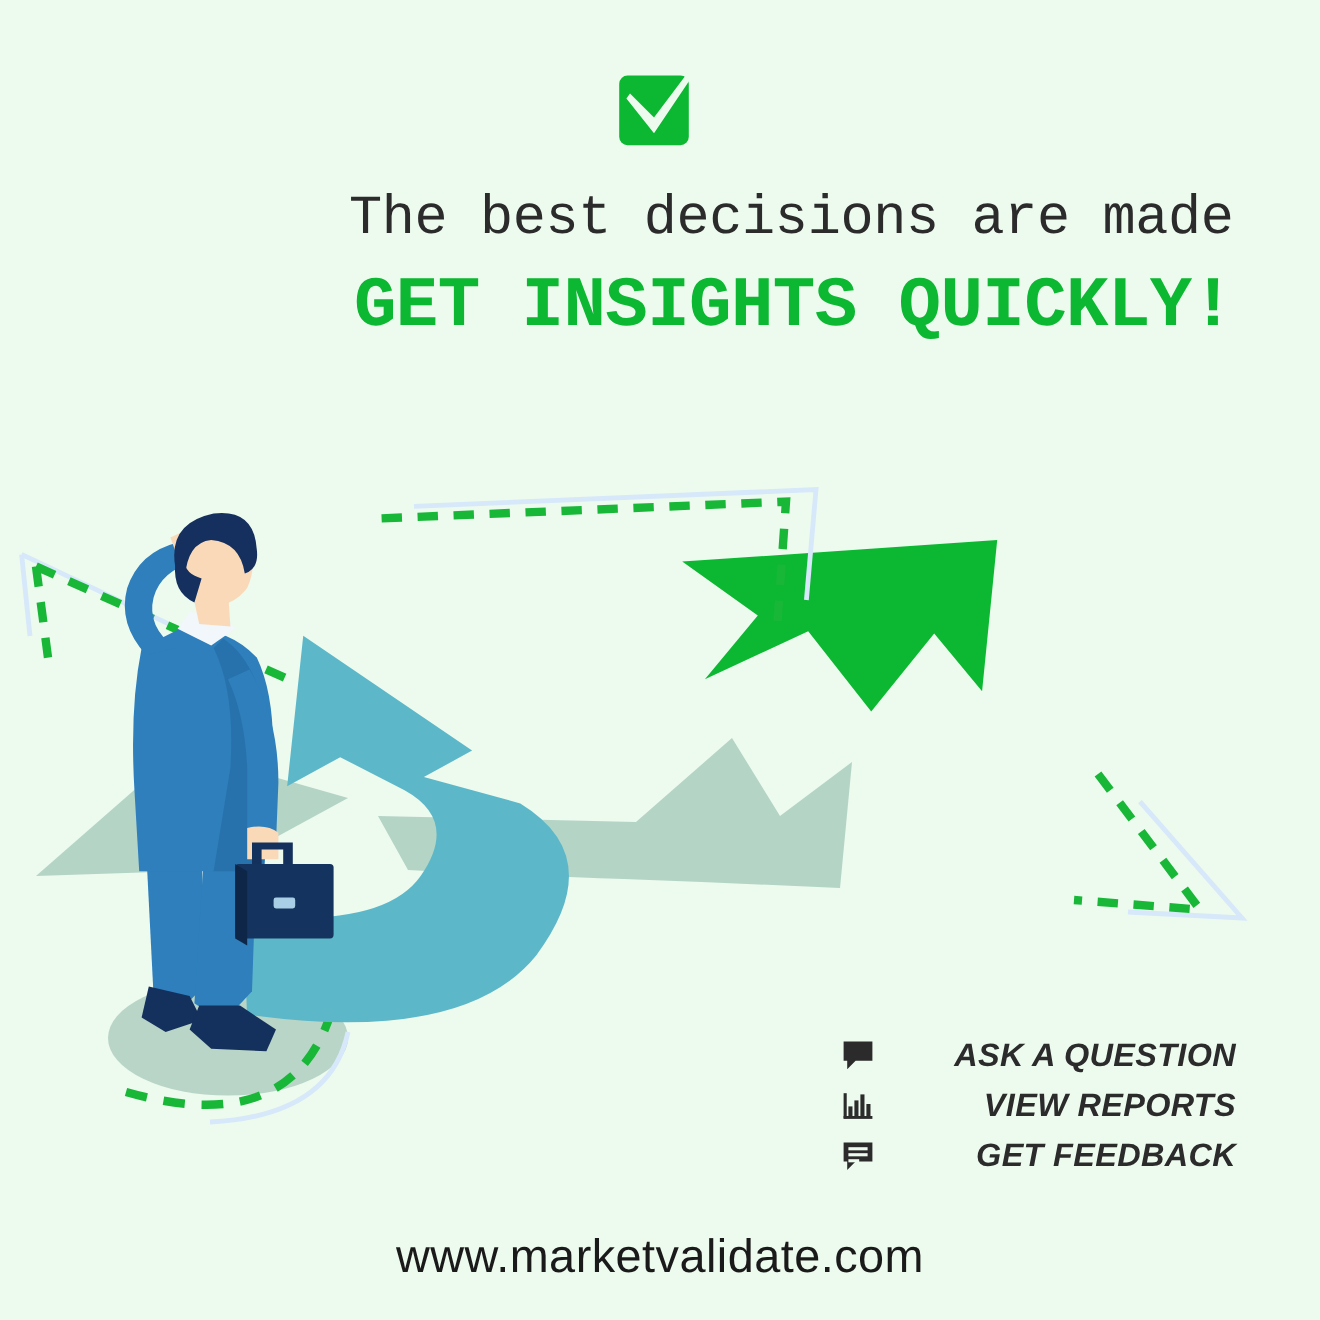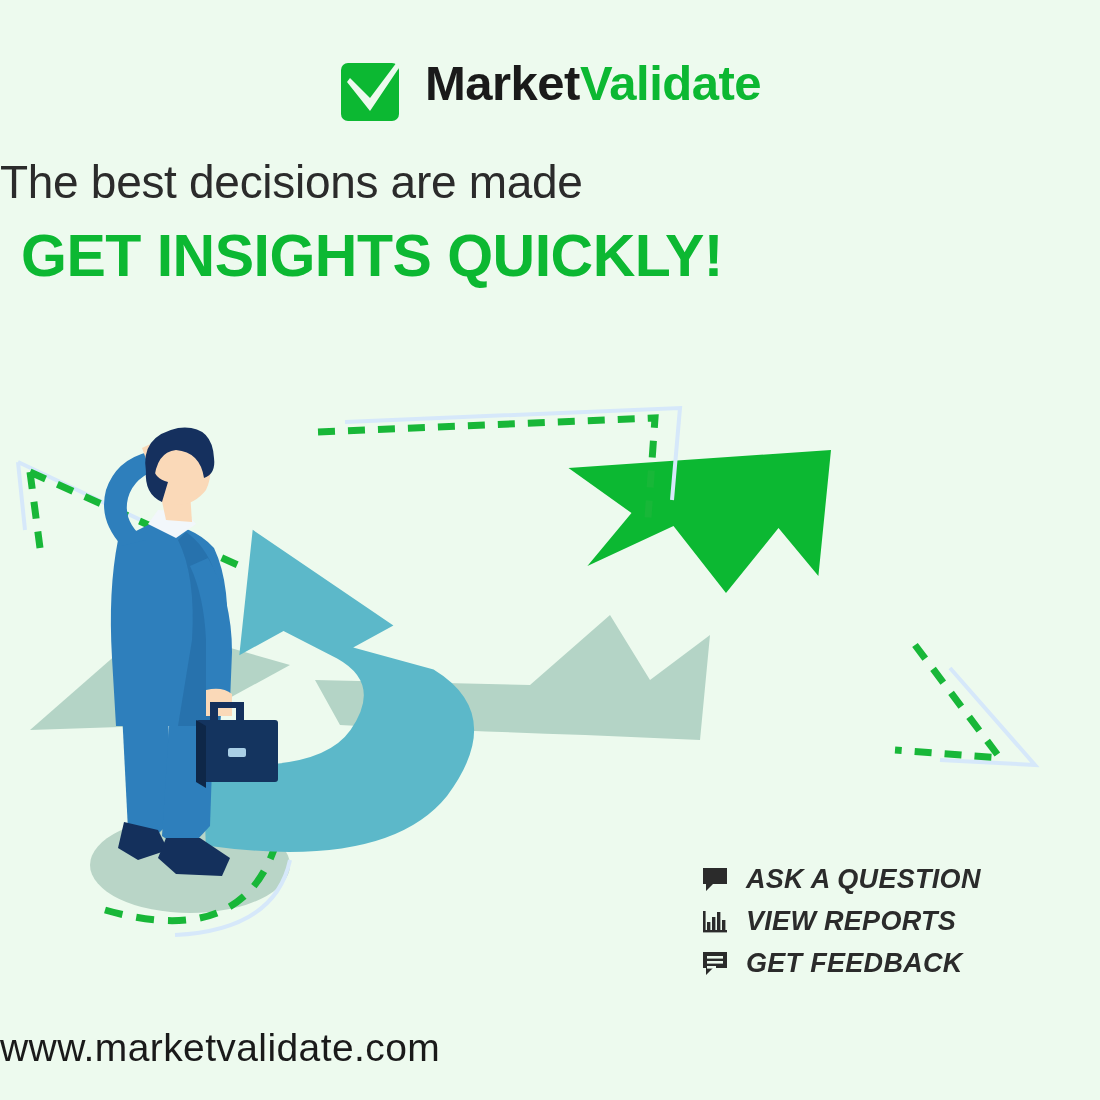--- a/index.html
+++ b/index.html
@@ -51,21 +51,22 @@
   }
   .logo-text .mk { color: #1a1a1a; }
   .logo-text .vl { color: #0cb832; }
 
   
   .headline {
     position: absolute;
     top: 152px;
     left: 0;
     width: 1028px;
-    text-align: left;
+    text-align: right;
+    font-family: Liberation Mono, monospace;
   }
   .headline .l1,
   .headline .l2 {
     display: block;
     font-size: 46px;
     font-weight: 400;
     color: #2b2b2b;
     line-height: 1.32;
     letter-spacing: -0.3px;
   }
@@ -93,23 +94,23 @@
   
   .features {
     position: absolute;
     left: 700px;
     top: 860px;
     width: 330px;
   }
   .feature {
     display: flex;
     align-items: center;
-    gap: 16px;
     height: 38px;
     margin-bottom: 4px;
+    justify-content: space-between;
   }
   .feature .ficon {
     width: 30px;
     height: 30px;
     flex: none;
     display: flex;
     align-items: center;
     justify-content: center;
   }
   .feature .flabel {
@@ -120,41 +121,38 @@
     letter-spacing: 0.3px;
     white-space: nowrap;
   }
 
   
   .footer {
     position: absolute;
     left: 0;
     top: 1026px;
     width: 1100px;
-    text-align: left;
+    text-align: center;
     font-size: 39px;
     font-weight: 400;
     color: #1a1a1a;
     letter-spacing: 0.4px;
   }
 </style>
 </head>
 <body>
 
 <div class="poster">
 
   <div class="logo-row">
     <div class="logo-mark">
       <svg width="72" height="78" viewBox="0 0 72 78">
         <rect x="2" y="18" width="58" height="58" rx="7" ry="7" fill="#0cb832"></rect>
         <path d="M11 33 L31 53 L70 1 L72 5 L31 66 L8 37 Z" fill="#edfaee"></path>
       </svg>
-    </div>
-    <div class="logo-text">
-      <span class="mk">Market</span><span class="vl">Validate</span>
     </div>
   </div>
 
   <div class="headline">
     <span class="l1">The best decisions are made</span>
     <span class="l3">GET INSIGHTS QUICKLY!</span>
   </div>
 
   <div class="illustration">
     <svg width="1100" height="580" viewBox="0 0 1100 580">

